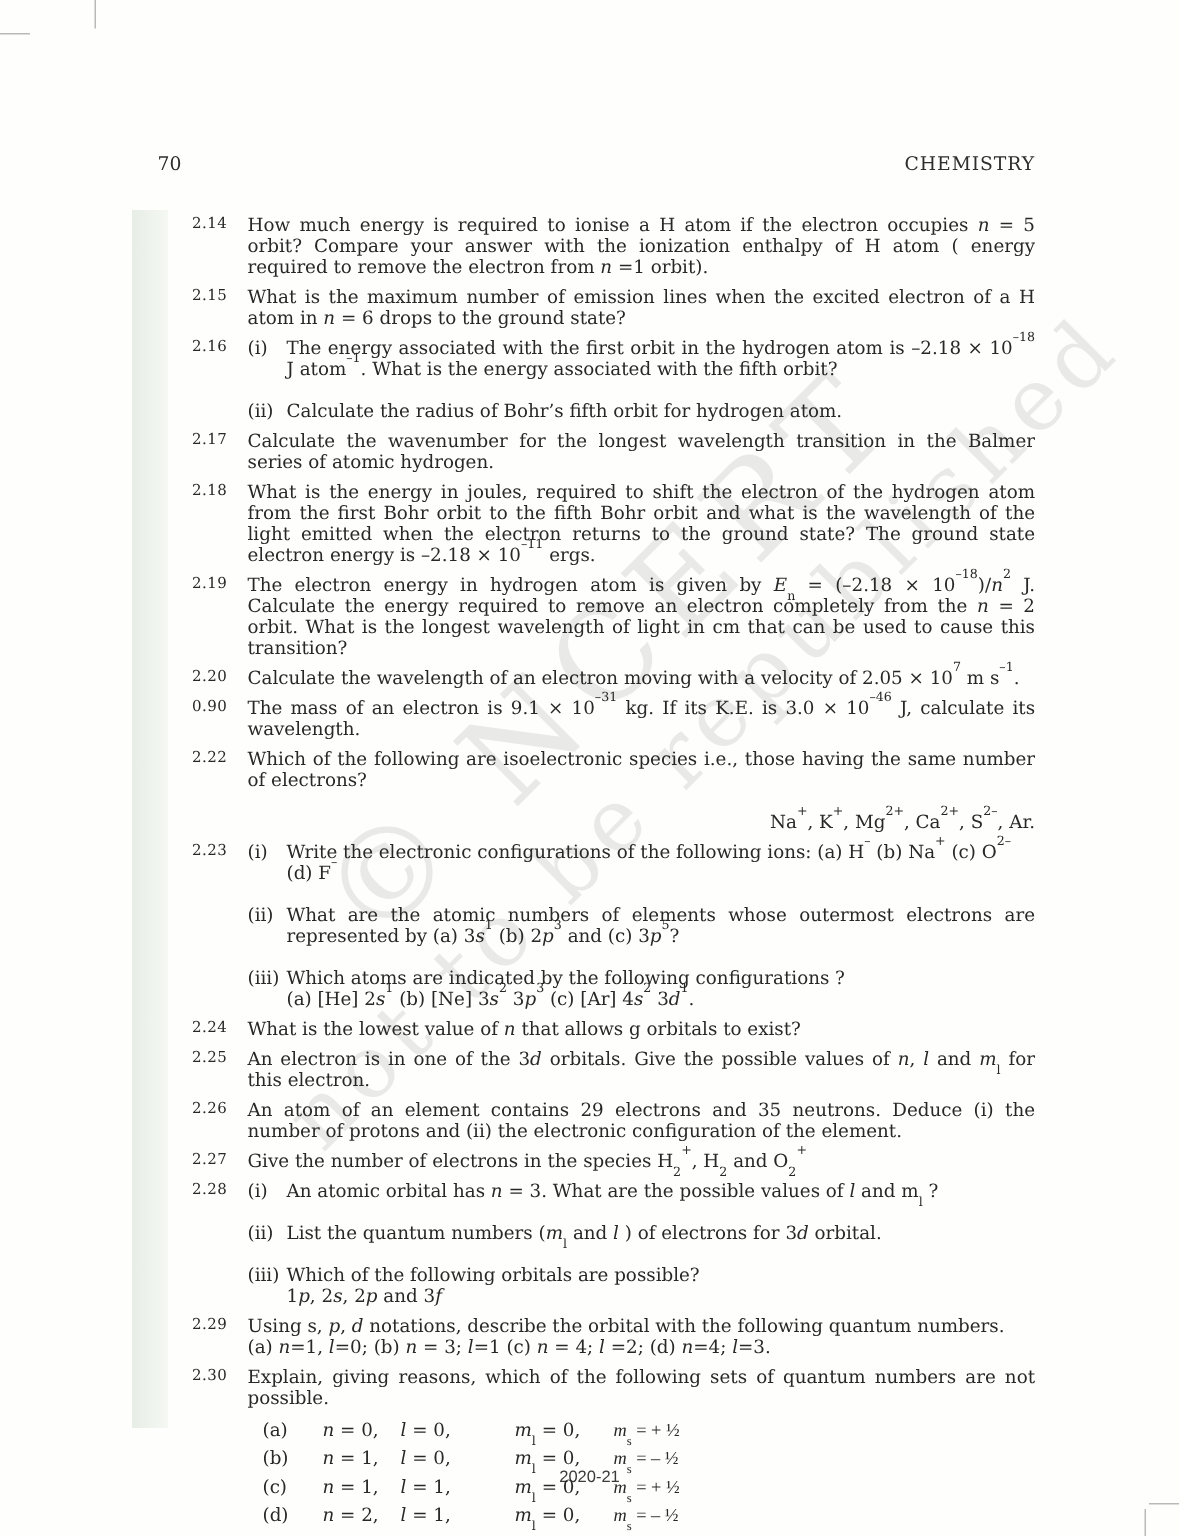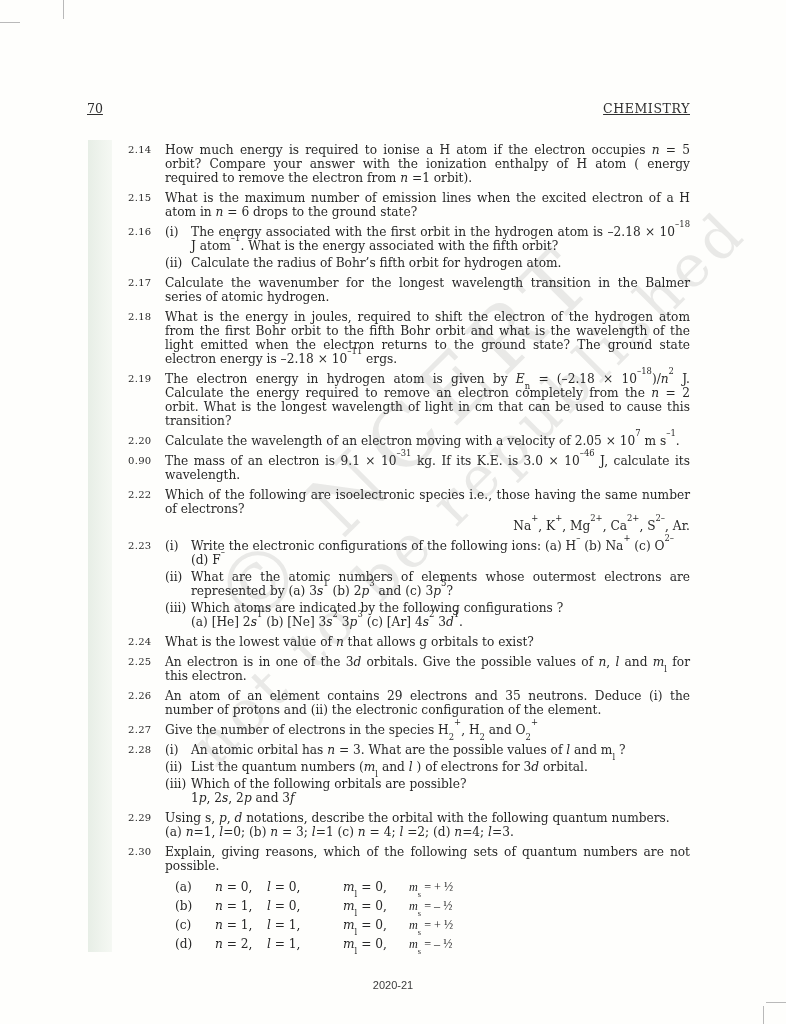--- a/index.html
+++ b/index.html
@@ -13,23 +13,23 @@
   .page { position:absolute; inset:0; background:#fefefc; }
 
   
   .crop { position:absolute; background:#b9b9b9; }
   .crop.tl-v { left:63px; top:0; width:1px; height:19px; }
   .crop.tl-h { left:0; top:22px; width:20px; height:1px; }
   .crop.br-h { left:766px; top:1002px; width:20px; height:1px; }
   .crop.br-v { left:763px; top:1006px; width:1px; height:18px; }
 
   .header {
-    position:absolute; top:101px; left:87px; right:96px;
+    position:absolute; top:101px; left:105px; right:96px;
     display:flex; justify-content:space-between;
-    font-size:12.5px; color:#2e2e2e;text-decoration:underline;
+    font-size:12.5px; color:#2e2e2e;
   }
   .header .chap { letter-spacing:0.6px; }
 
   .content { position:absolute; top:143px; left:88px; width:604px; z-index:1; }
   .strip {
     position:absolute; left:0; top:-3px; width:24px; height:812px;
     background:linear-gradient(to right,#e7eee6,#f5f8f3);
   }
 
   .watermark {
@@ -38,21 +38,21 @@
     text-align:center; pointer-events:none;
     color:rgba(125,125,125,0.16); white-space:nowrap;
   }
   .watermark .wm1 { font-size:84px; letter-spacing:10px; line-height:92px; }
   .watermark .wm2 { font-size:58px; letter-spacing:6px; line-height:70px; }
 
   .qlist { position:relative; margin-left:40px; width:562px; }
   .q-row { display:flex; margin-bottom:6px; }
   .q-num { width:37px; flex:none; font-size:10px; line-height:14px; letter-spacing:0.3px; }
   .q-body { flex:1; font-size:12.2px; line-height:14px; text-align:justify; }
-  .q-block + .q-block, .q-table { margin-top:3px; }
+  .q-block + .q-block, .q-table { margin-top:14px; }
   .q-block.labeled { display:flex; }
   .blk-label { flex:none; width:26px; }
   .blk-text { flex:1; }
   .q-block.indent { margin-left:145px; text-align:right; }
 
   sup { font-size:69%; line-height:0; position:relative; top:-0.45em; }
   sub { font-size:69%; line-height:0; position:relative; top:0.28em; }
 
   .q-table { margin-left:10px; margin-top:5px; }
   .t-row { display:flex; line-height:19px; }

